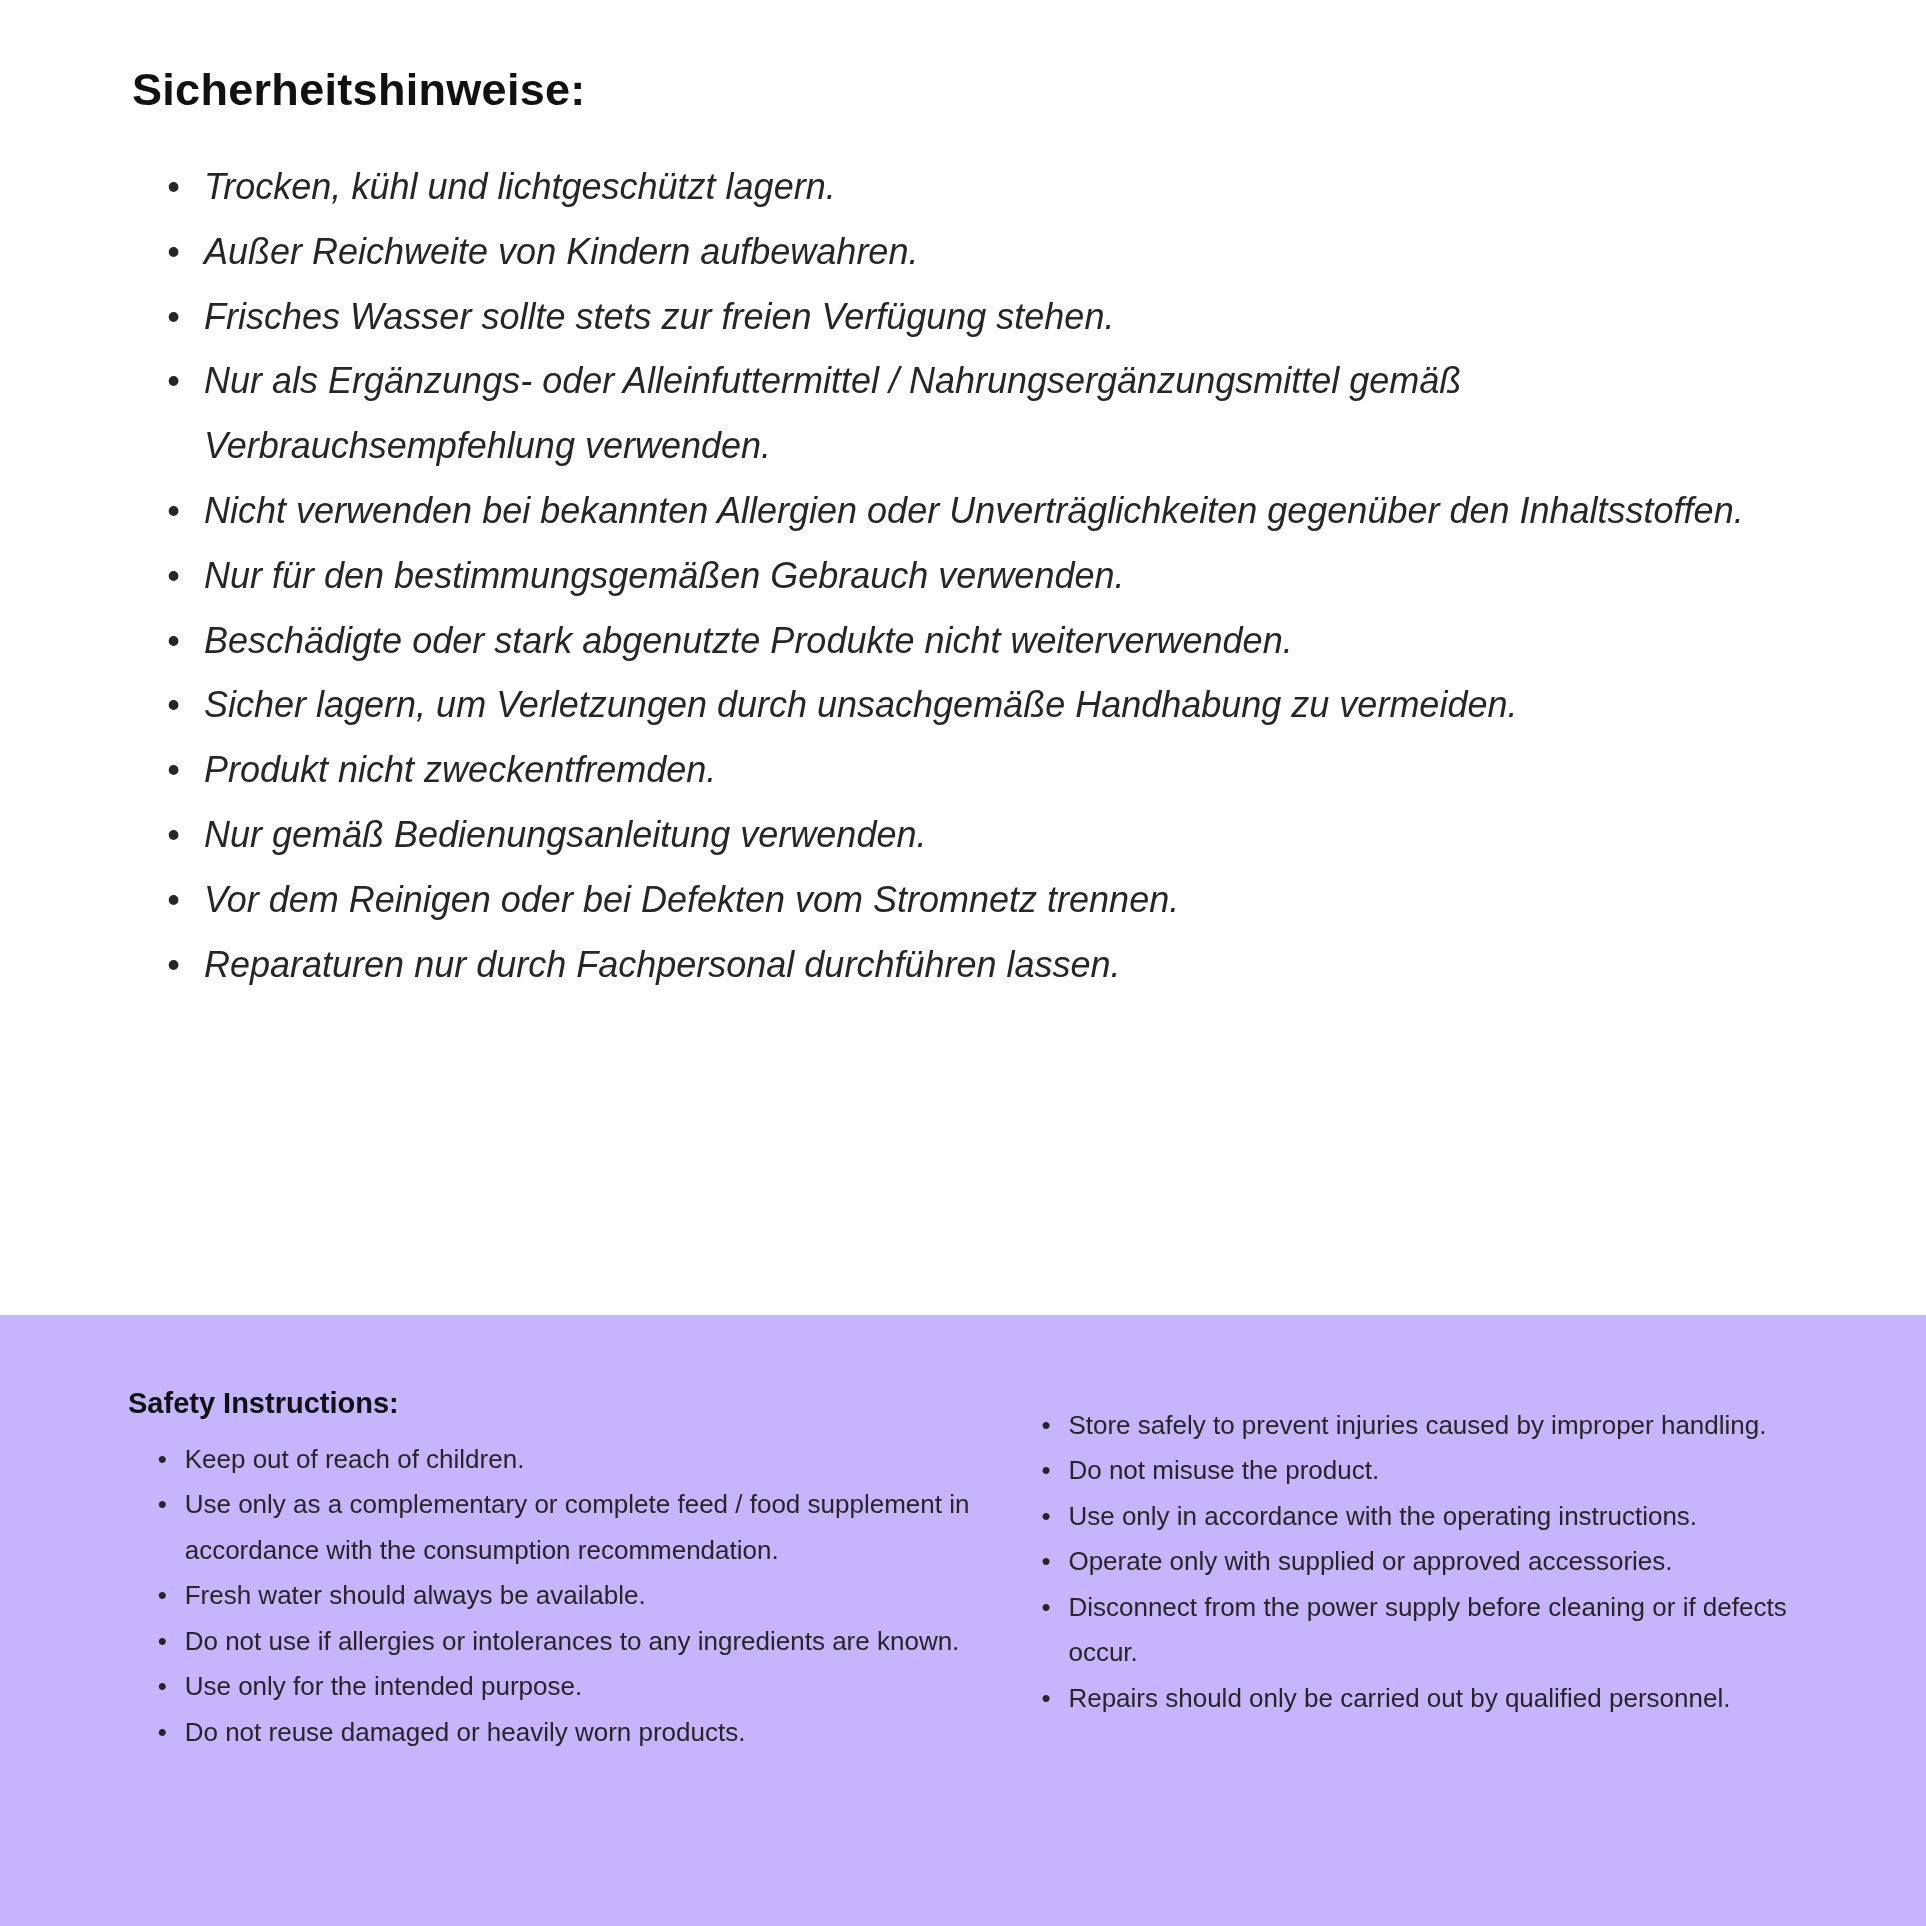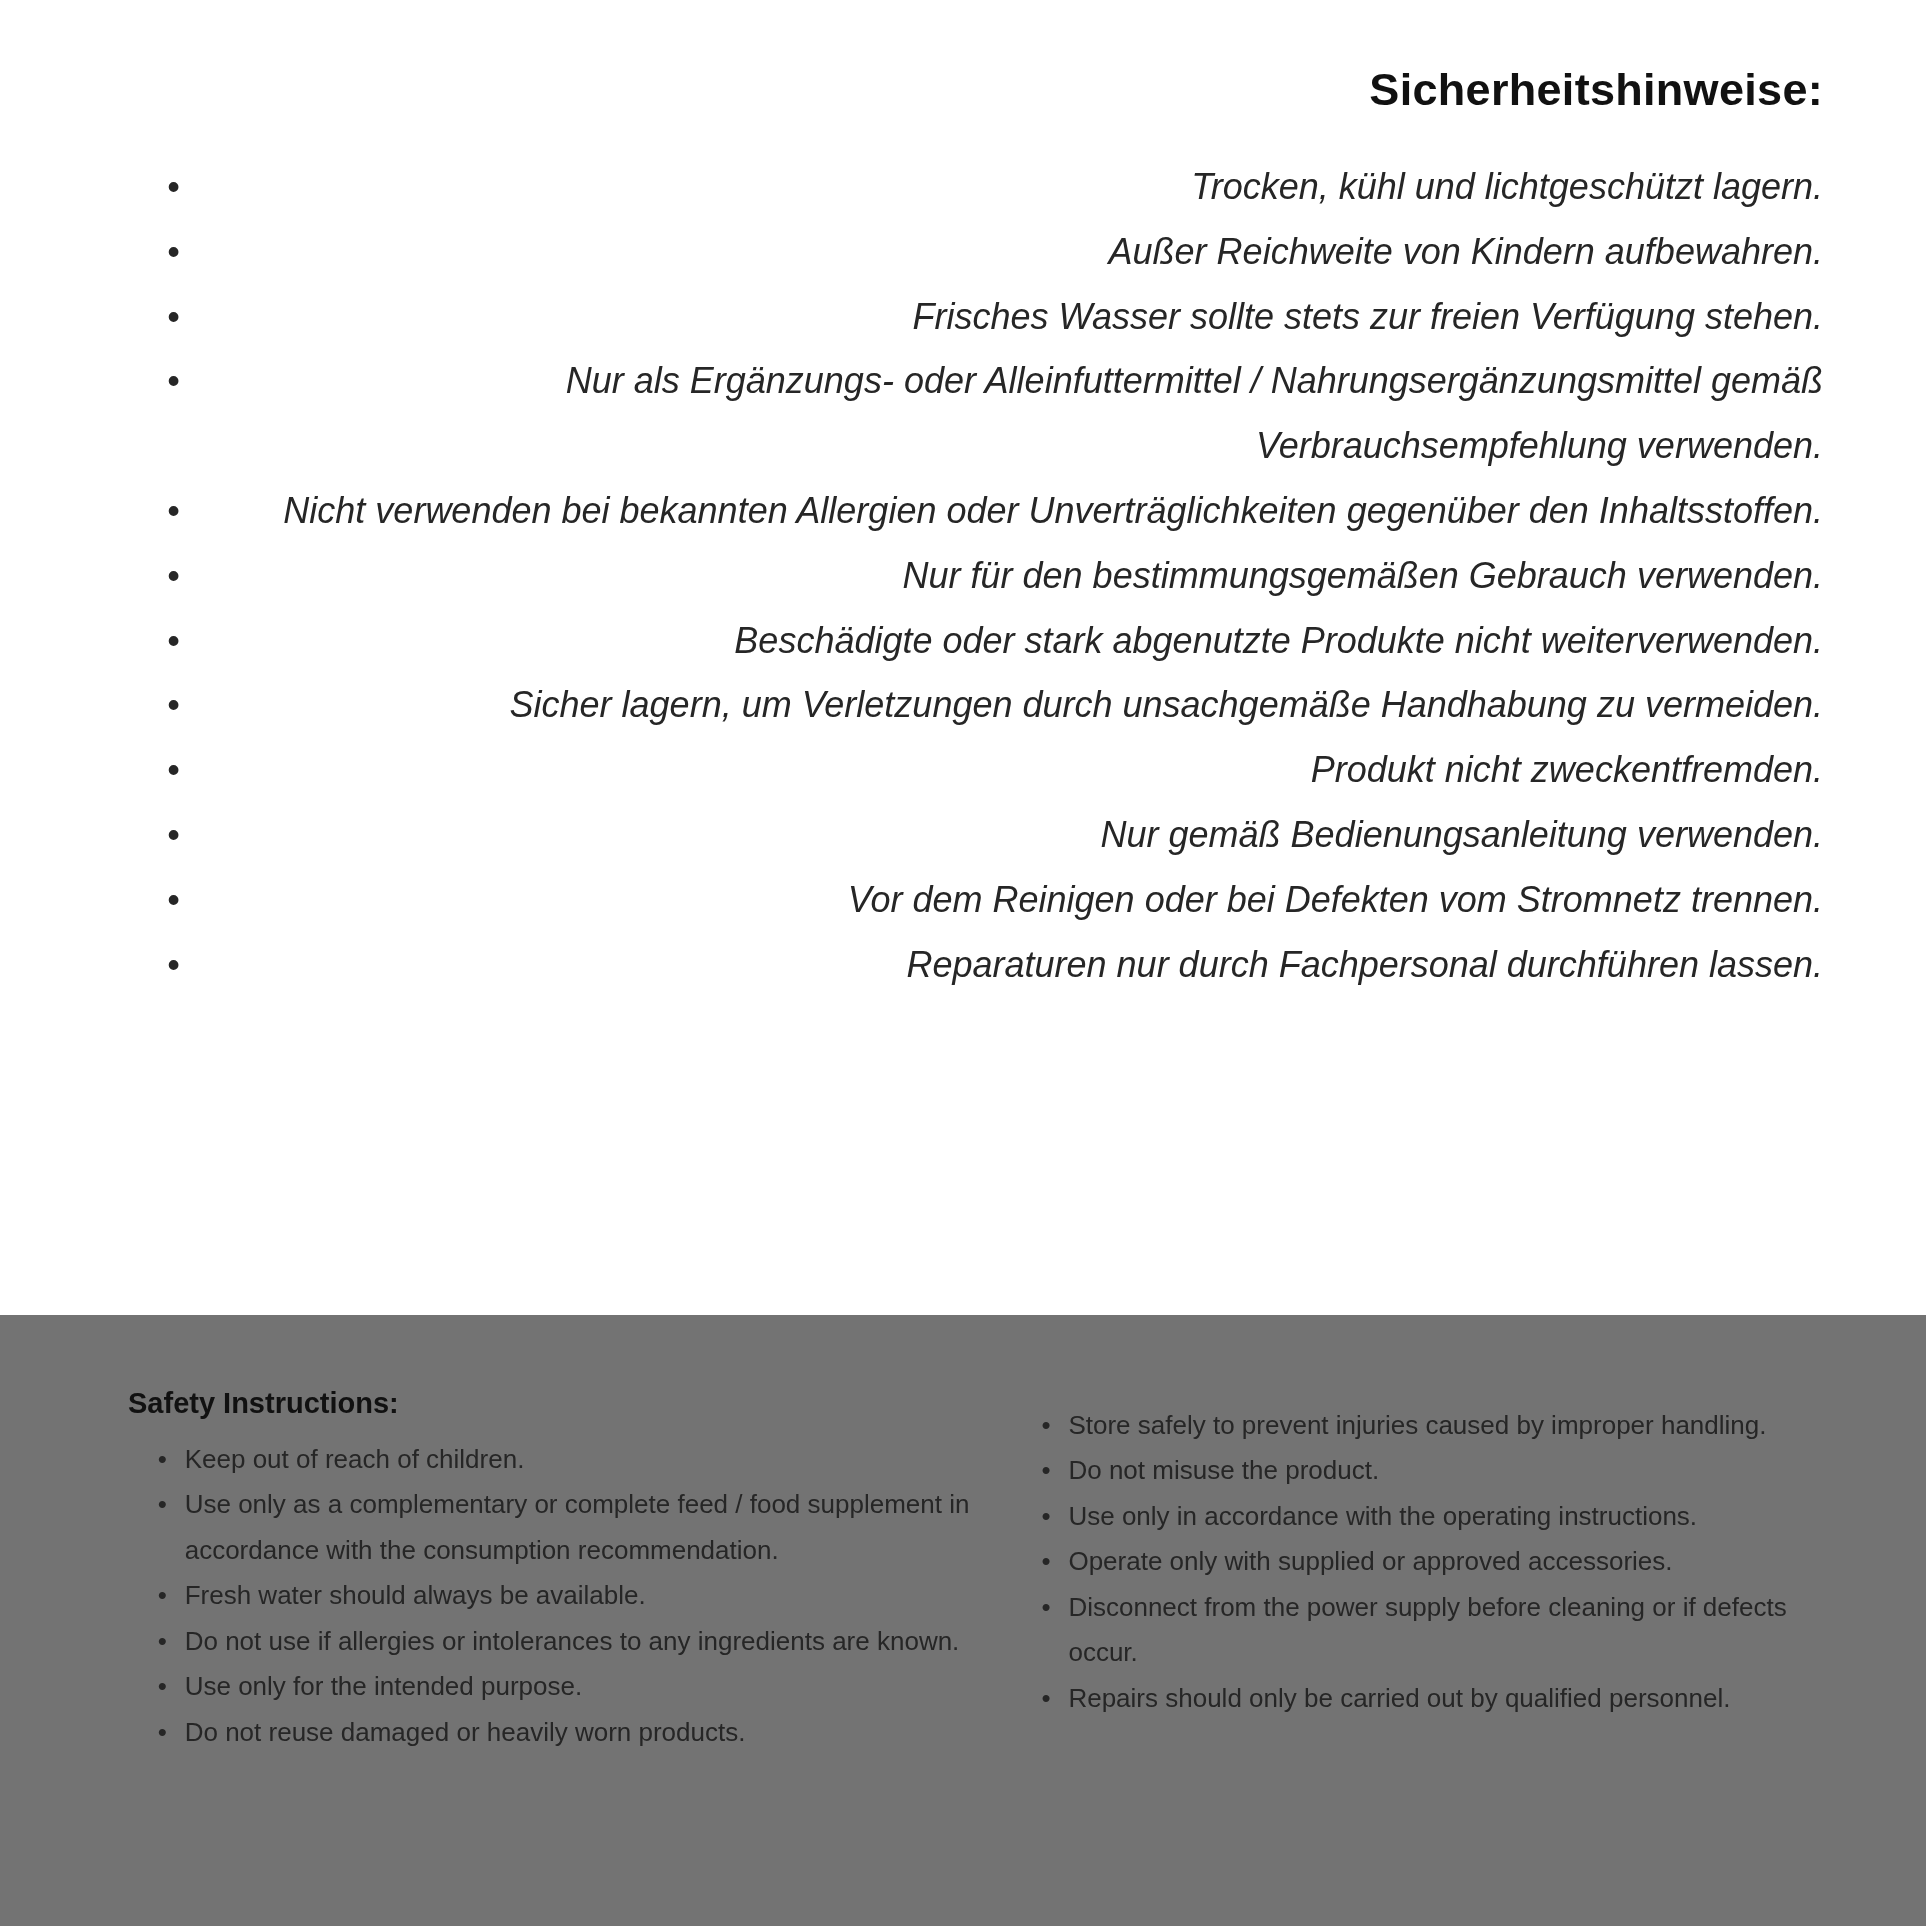--- a/index.html
+++ b/index.html
@@ -19,21 +19,20 @@
 
   
   .german-section {
     position: absolute;
     top: 0;
     left: 0;
     right: 0;
     height: 1315px;
     padding: 64px 103px 0 132px;
     box-sizing: border-box;
-    text-align: right;
   }
   .german-title {
     margin: 0 0 39px 0;
     font-size: 45px;
     font-weight: bold;
     color: #111111;
     letter-spacing: 0.3px;
   }
   .german-list {
     margin: 0;
@@ -54,21 +53,21 @@
     left: 0;
   }
 
   
   .english-section {
     position: absolute;
     top: 1315px;
     left: 0;
     right: 0;
     bottom: 0;
-    background: #737373;
+    background: #c4b5fd;
     box-sizing: border-box;
     padding: 72px 96px 0 128px;
     display: flex;
     align-items: flex-start;
   }
   .col {
     box-sizing: border-box;
   }
   .col-left {
     width: 886px;

